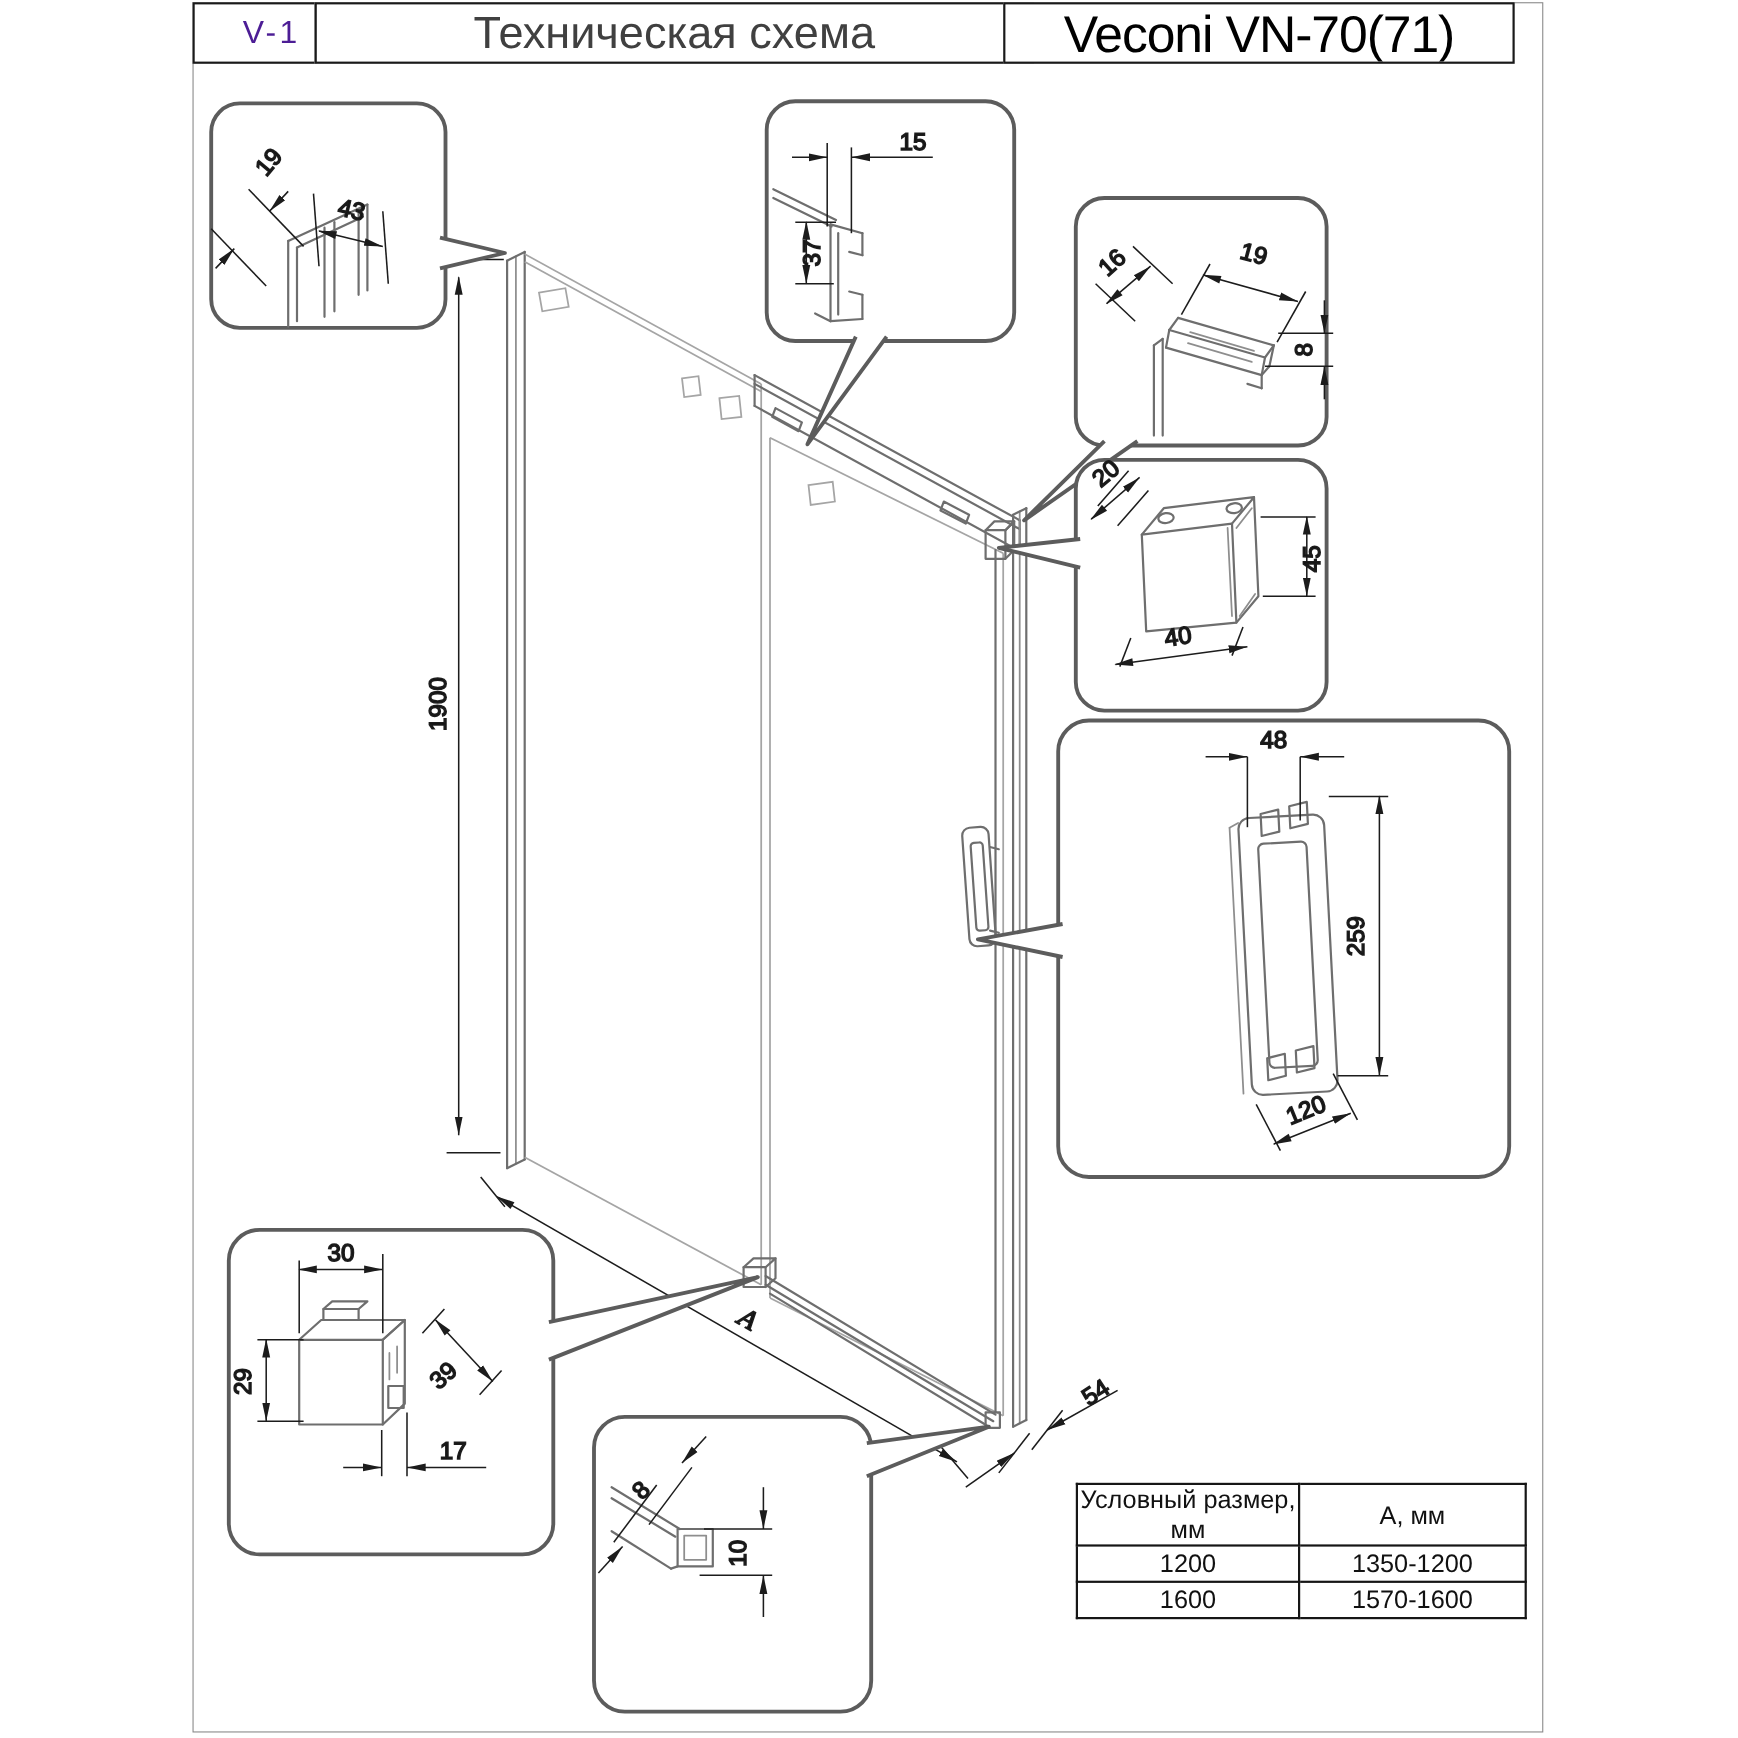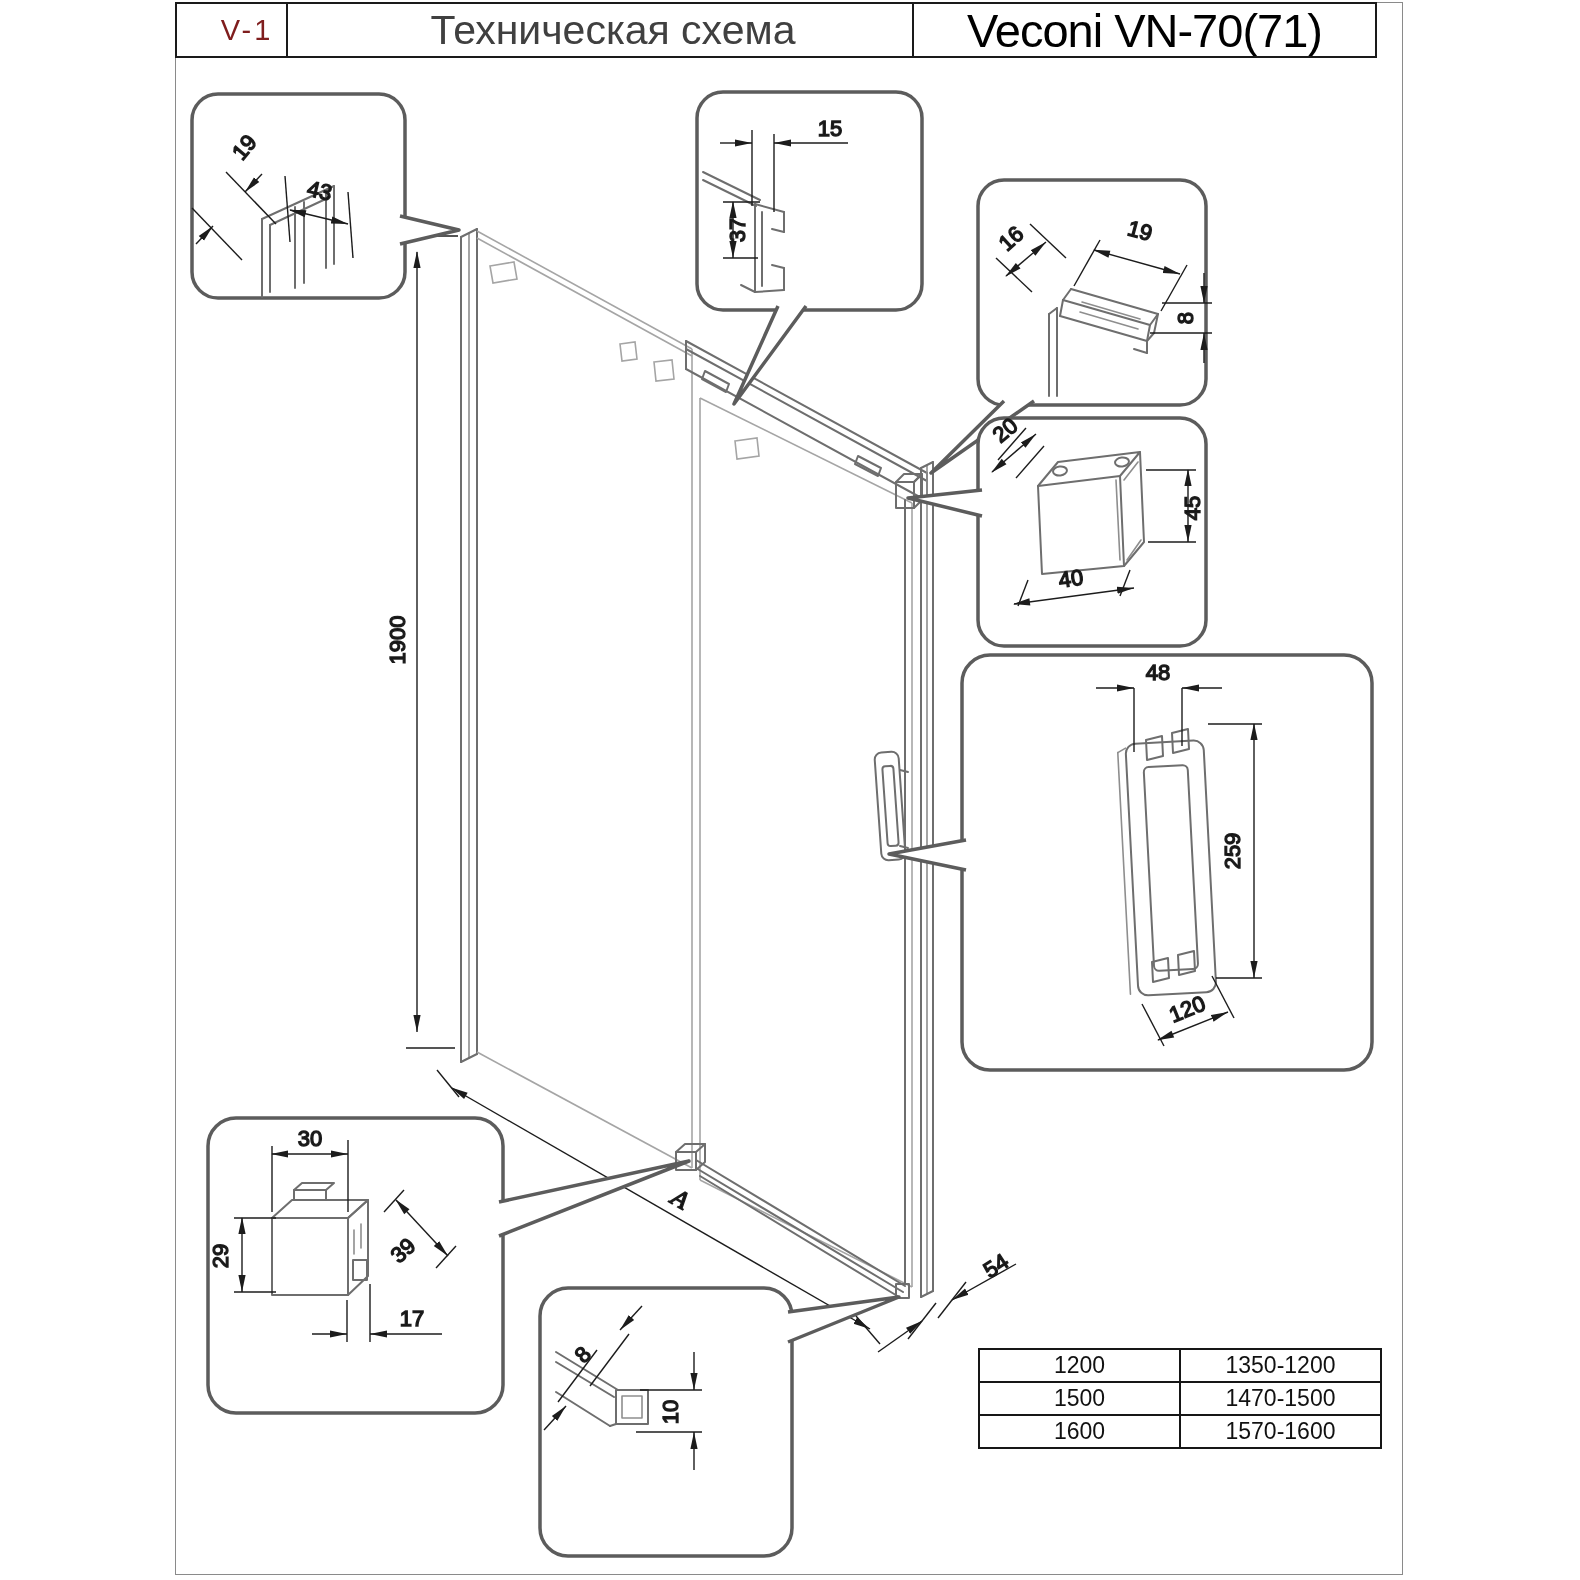--- a/index.html
+++ b/index.html
@@ -3,21 +3,21 @@
 <meta charset="utf-8">
 <style>
   html,body { margin:0; padding:0; background:#fff; }
   .page { position:relative; width:1580px; height:1580px; background:#fff;
           font-family:"Liberation Sans", sans-serif; overflow:hidden; }
   .frame { position:absolute; left:175px; top:2px; width:1228px; height:1573px;
            border:1.5px solid #8a8a8a; box-sizing:border-box; }
   .hdr { position:absolute; top:2px; height:56px; border:2px solid #1a1a1a;
          box-sizing:border-box; background:#fff; display:flex; align-items:center;
          justify-content:center; white-space:nowrap; overflow:hidden; }
-  .hdr-code  { left:175px; width:113px; font-size:29px; color:#7f1d1d; letter-spacing:3px;padding-left:31px; }
+  .hdr-code  { left:175px; width:113px; font-size:29px; color:#4c1d95; letter-spacing:3px;padding-left:31px; }
   .hdr-title { left:286px; width:654px; font-size:41px; color:#404040; }
   .hdr-model { left:912px; width:465px; font-size:47px; color:#000; letter-spacing:-1px; }
   svg.art { position:absolute; left:0; top:0; width:1580px; height:1580px; }
   .prof  { stroke:#6e6e6e; stroke-width:2;   fill:none; stroke-linejoin:round; stroke-linecap:round; }
   .prof2 { stroke:#8e8e8e; stroke-width:1.6; fill:none; }
   .glass { stroke:#a5a5a5; stroke-width:1.6; fill:none; }
   .dim   { stroke:#1c1c1c; stroke-width:1.4; fill:none; }
   .bub   { fill:#fff; stroke:#5c5c5c; stroke-width:3.5; }
   .ptr   { fill:#fff; stroke:#5c5c5c; stroke-width:3.5; stroke-linejoin:round; }
   text.dl  { font:22px "Liberation Sans", sans-serif; fill:#111; text-anchor:middle; }
@@ -358,27 +358,27 @@
           <path d="M636,1432 H702"></path>
         <path d="M694,1352 V1390" marker-end="url(#ae)"></path>
         <path d="M694,1470 V1432" marker-end="url(#ae)"></path>
         <text class="dl" x="678" y="1412" transform="rotate(-90 678 1412)">10</text>
       </g>
     </g>
   </svg>
 
   <table class="szt">
     <tbody>
+        <tr>
+      <th class="c1">Условный размер, мм</th>
+      <th class="c2">А, мм</th>
+    </tr>
     <tr>
       <td>1200</td>
       <td>1350-1200</td>
-    </tr>
-    <tr>
-      <td>1500</td>
-      <td>1470-1500</td>
     </tr>
     <tr>
       <td>1600</td>
       <td>1570-1600</td>
     </tr>
   </tbody>
     </table>
 
 </div>
 

